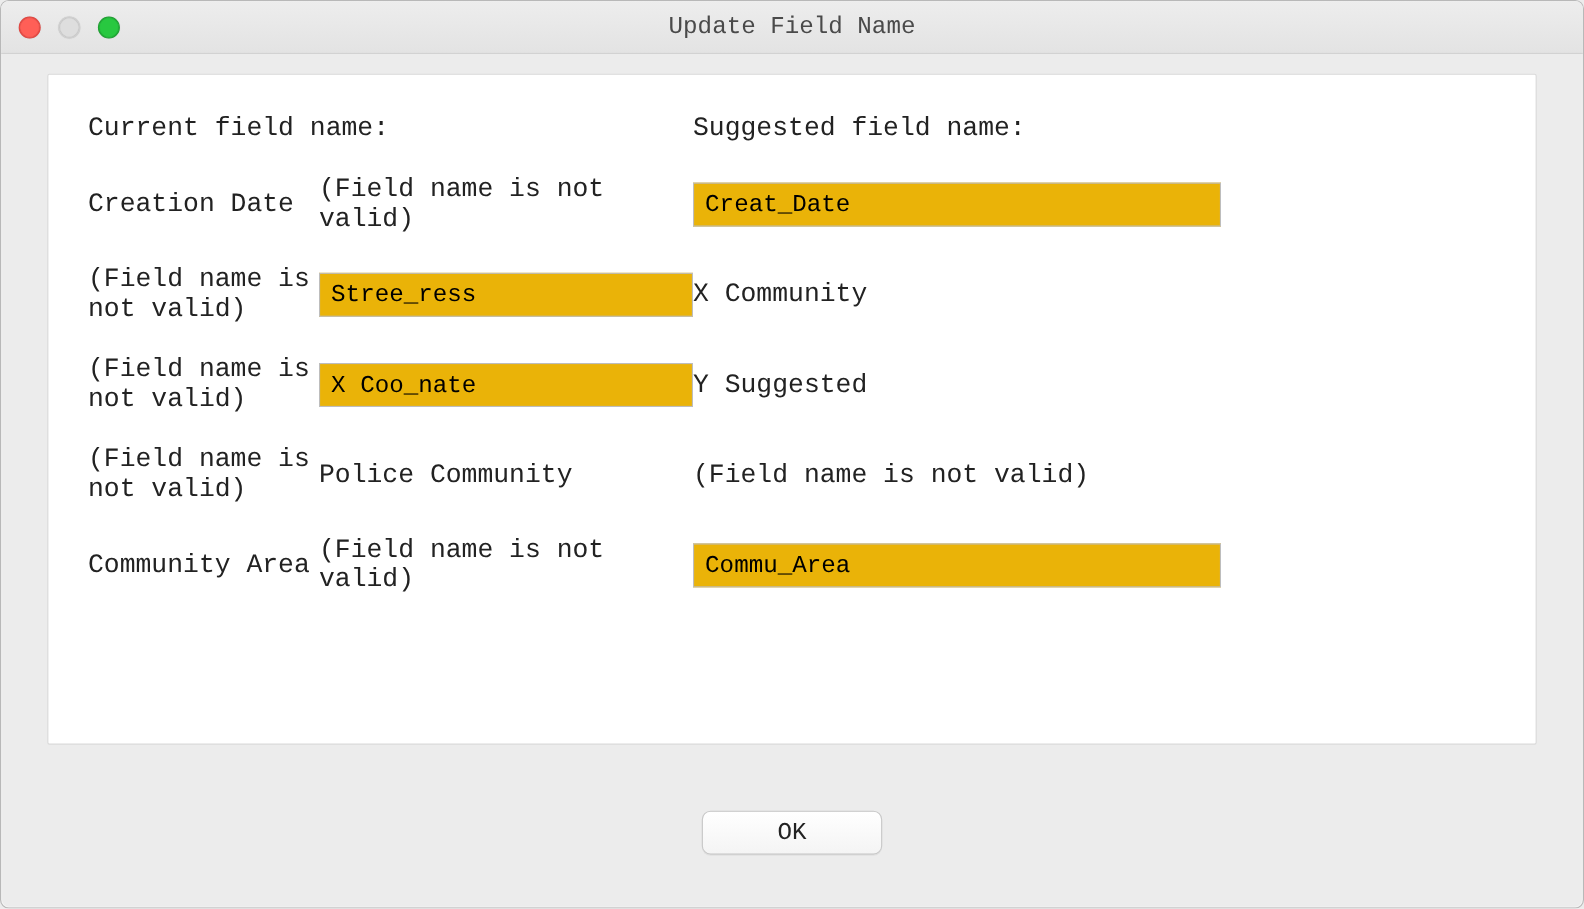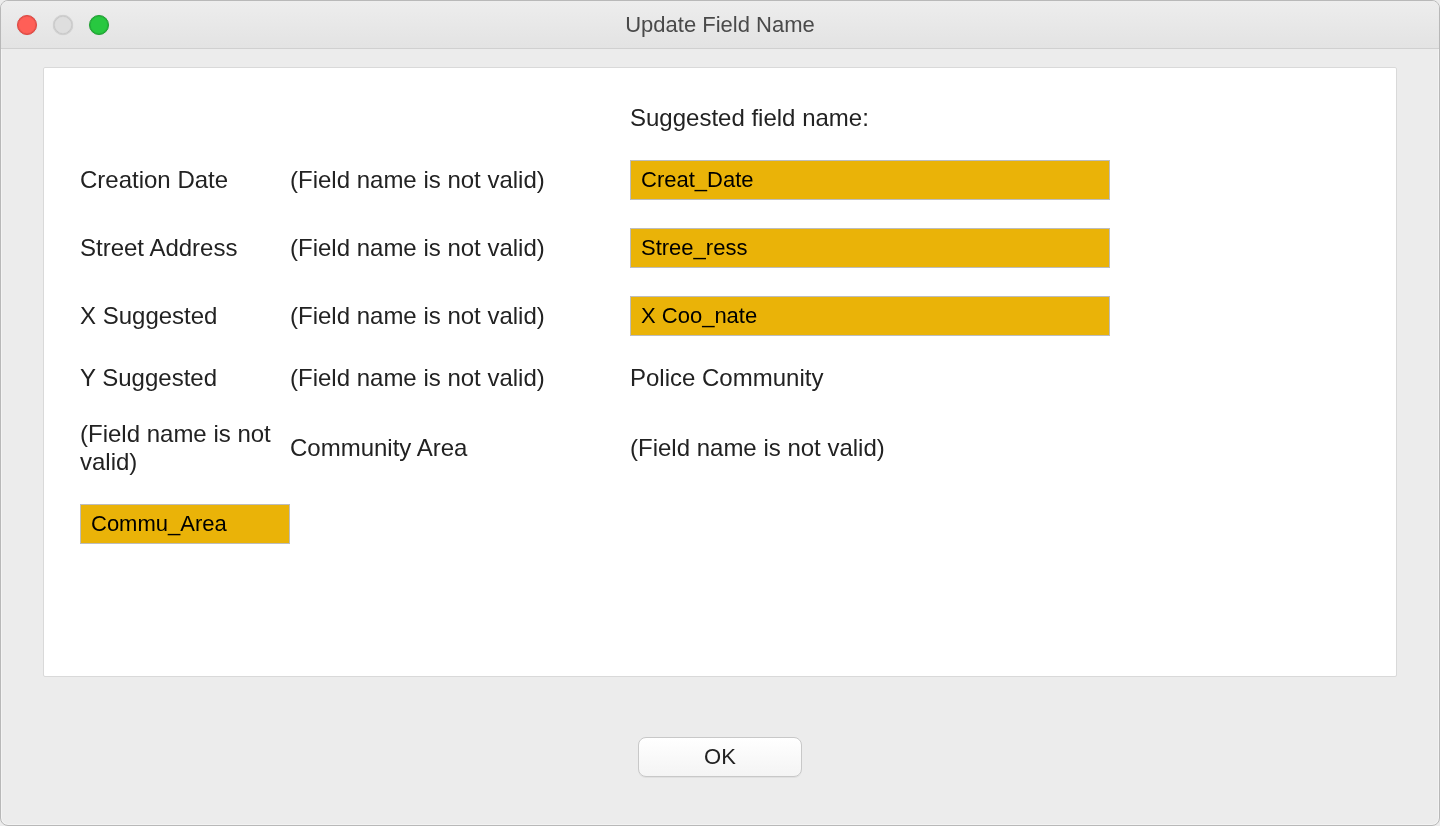--- a/index.html
+++ b/index.html
@@ -1,15 +1,15 @@
 <!DOCTYPE html>
 <html><head>
 <meta charset="utf-8">
 <style>
-  * { box-sizing: border-box; }
+  * { box-sizing: border-box; font-family: Liberation Mono, monospace; }
   html, body {
     margin: 0; padding: 0;
     width: 1440px; height: 826px;
     font-family: -apple-system, "Helvetica Neue", Arial, sans-serif;
     background: #ececec;
     color: #222;
   }
   .window {
     width: 1440px; height: 826px;
     border: 1px solid #b8b8b8;
@@ -98,29 +98,29 @@
     <div class="traffic-lights">
       <div class="dot red"></div>
       <div class="dot yellow"></div>
       <div class="dot green"></div>
     </div>
     <div class="titlebar-title">Update Field Name</div>
   </div>
 
   <div class="content-area">
     <div class="grid" id="grid">
+      <div class="hdr" style="grid-column:1 / 3;">Current field name:</div>
       <div class="hdr suggest">Suggested field name:</div>
 
     <div>Creation Date</div>
         <div>(Field name is not valid)</div>
         <input type="text" class="valfield" value="Creat_Date" style="">
-        <div>Street Address</div>
         <div>(Field name is not valid)</div>
         <input type="text" class="valfield" value="Stree_ress" style="">
-        <div>X Suggested</div>
+        <div>X Community</div>
         <div>(Field name is not valid)</div>
         <input type="text" class="valfield" value="X Coo_nate" style="">
         <div>Y Suggested</div>
         <div>(Field name is not valid)</div>
         <div>Police Community</div>
         <div>(Field name is not valid)</div>
         <div>Community Area</div>
         <div>(Field name is not valid)</div>
         <input type="text" class="valfield" value="Commu_Area" style="">
       </div>

